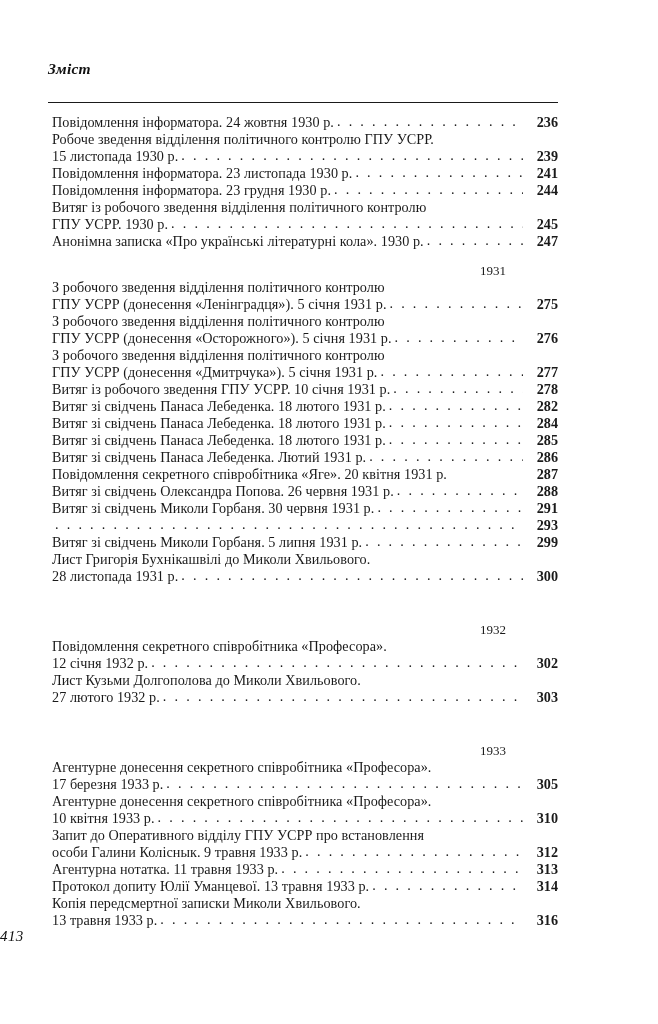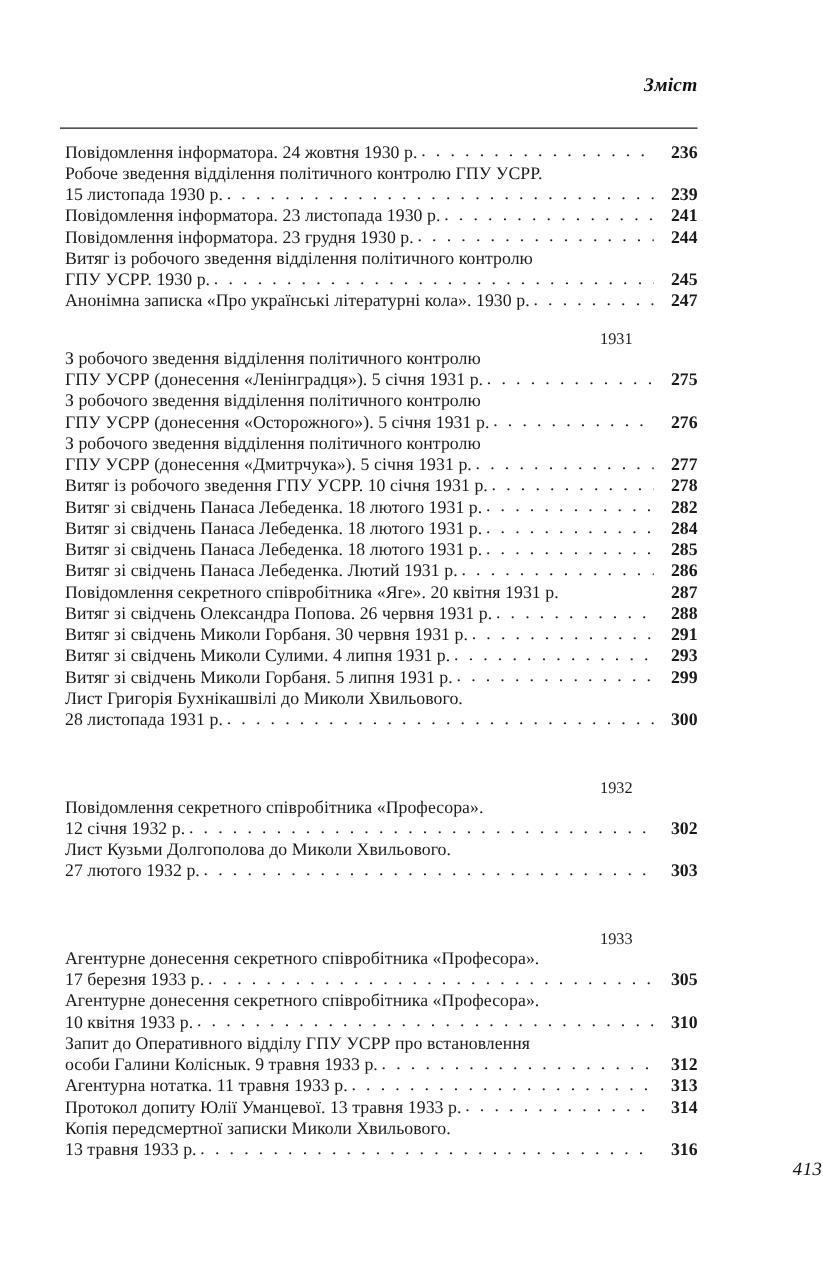--- a/index.html
+++ b/index.html
@@ -25,21 +25,21 @@
     width: 658px;
     height: 1024px;
   }
 
   
   .running-head {
     position: absolute;
     left: 48px;
     top: 60px;
     width: 510px;
-    text-align: right;
+    text-align: left;
     font-style: italic;
     font-weight: 700;
     font-size: 15.5px;
     letter-spacing: 0.2px;
     color: #111;
   }
   .head-rule {
     position: absolute;
     left: 48px;
     top: 102px;
@@ -121,21 +121,21 @@
   }
   .year.gap-top   { margin-top: 12px; }
   .year.gap-top-l { margin-top: 36px; }
 
   
   .folio {
     position: absolute;
     left: 0;
     top: 928px;
     width: 658px;
-    text-align: right;
+    text-align: left;
     font-style: italic;
     font-size: 15px;
     color: #111;
     letter-spacing: 0.4px;
   }
 </style>
 </head>
 <body>
 
 <div class="page">
@@ -285,21 +285,20 @@
       </div>
       <div class="entry">
         <div class="row">
           <span class="txt">Витяг зі свідчень Миколи Горбаня. 30 червня 1931 р.</span>
           <span class="leader"></span>
           <span class="pg">291</span>
         </div>
       </div>
       <div class="entry">
         <div class="row">
-          <span class="txt">Витяг зі свідчень Миколи Сулими. 4 липня 1931 р.</span>
           <span class="leader"></span>
           <span class="pg">293</span>
         </div>
       </div>
       <div class="entry">
         <div class="row">
           <span class="txt">Витяг зі свідчень Миколи Горбаня. 5 липня 1931 р.</span>
           <span class="leader"></span>
           <span class="pg">299</span>
         </div>

